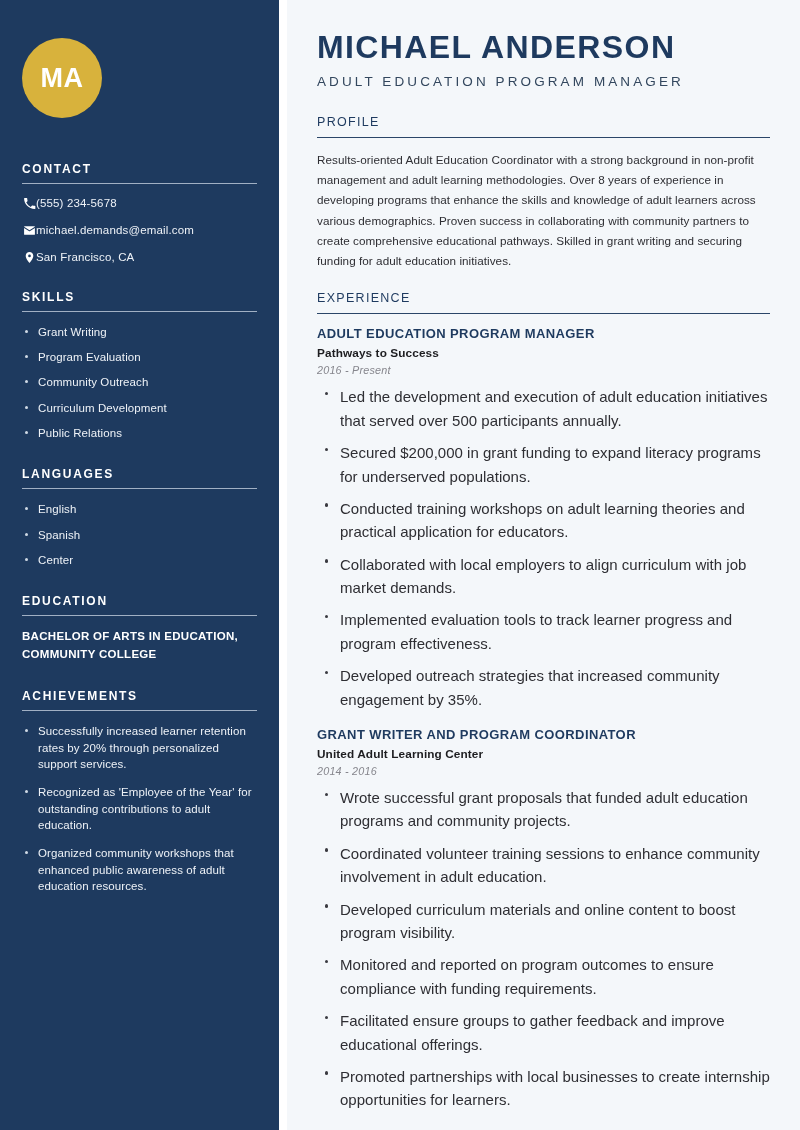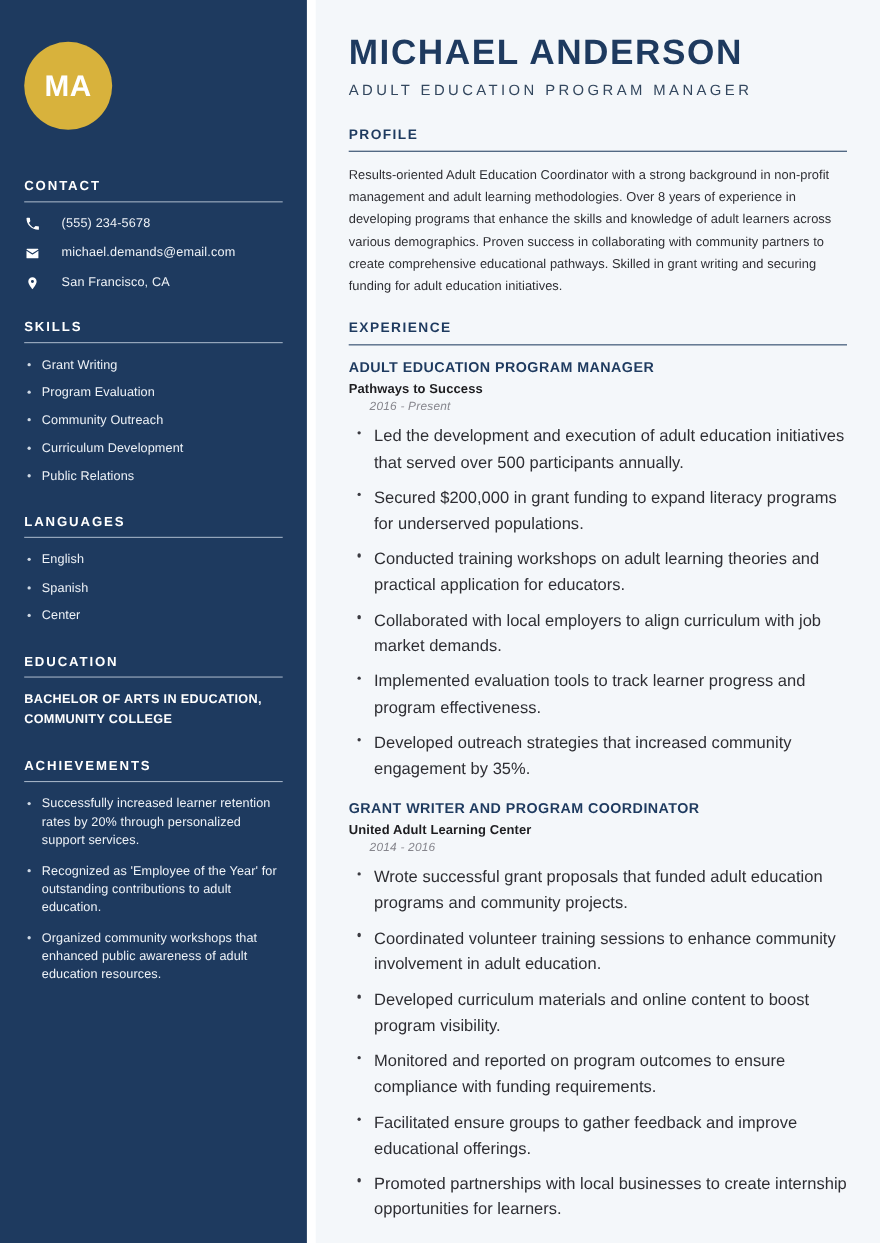--- a/index.html
+++ b/index.html
@@ -68,21 +68,21 @@
   .side-rule {
     height: 1px;
     background: #b9c6d6;
     margin-bottom: 12px;
     opacity: 0.85;
   }
 
   .contact-row {
     display: flex;
     align-items: center;
-    gap: 20px;
+    gap: 0;
     margin-bottom: 13px;
     font-size: 11.5px;
     color: #eef2f7;
     letter-spacing: 0.15px;
   }
 
   .contact-icon {
     width: 14px;
     height: 14px;
     flex: 0 0 14px;
@@ -153,21 +153,21 @@
     letter-spacing: 3.1px;
     text-transform: uppercase;
     margin-top: 8px;
     margin-bottom: 26px;
   }
 
   .main-section { margin-bottom: 20px; }
 
   .main-heading {
     font-size: 12.5px;
-    font-weight: bold;
+    font-weight: normal;
     color: #1e3a5f;
     letter-spacing: 1.3px;
     text-transform: uppercase;
     padding-bottom: 8px;
   }
 
   .main-rule {
     height: 1.4px;
     background: #2b4668;
     margin-bottom: 12px;
@@ -198,21 +198,20 @@
     margin-bottom: 4px;
     letter-spacing: 0.1px;
   }
 
   .exp-dates {
     font-size: 10.8px;
     font-style: italic;
     color: #86868d;
     margin-bottom: 9px;
     letter-spacing: 0.2px;
-    margin-left: 19px;
   }
 
   ul.exp-list { list-style: none; padding-left: 4px; }
 
   ul.exp-list li {
     position: relative;
     padding-left: 19px;
     margin-bottom: 9px;
     font-size: 15px;
     line-height: 1.56;

